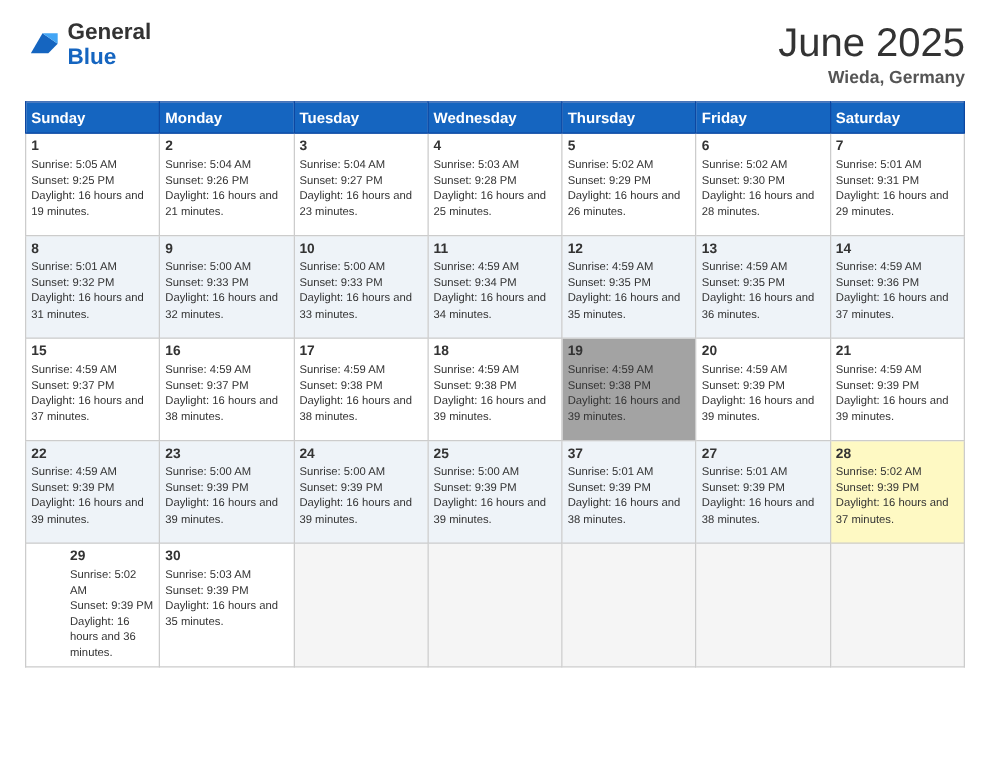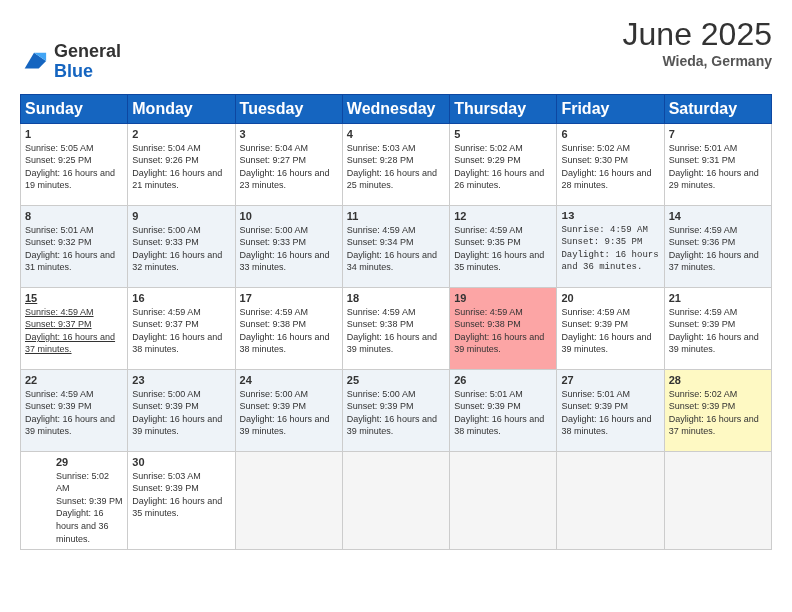--- a/index.html
+++ b/index.html
@@ -19,21 +19,20 @@
     .header {
       display: flex;
       justify-content: space-between;
       align-items: flex-start;
       margin-bottom: 12px;
     }
     .logo {
       display: flex;
       align-items: center;
       gap: 6px;
-      margin-top: 26px;
     }
     .logo-text {
       display: flex;
       flex-direction: column;
       line-height: 1.1;
     }
     .logo-general {
       font-size: 18px;
       font-weight: bold;
       color: #333;
@@ -61,21 +60,21 @@
       font-weight: bold;
     }
     .calendar {
       width: 100%;
       border-collapse: collapse;
       table-layout: fixed;
     }
     .calendar th {
       background: #1565c0;
       color: #fff;
-      font-size: 16px;
+      font-size: 12px;
       font-weight: bold;
       padding: 5px 4px;
       text-align: left;
       border: 1px solid #0d47a1;
     }
     .calendar td {
       border: 1px solid #ccc;
       vertical-align: top;
       padding: 4px 4px 4px 4px;
       font-size: 9.5px;
@@ -179,47 +178,47 @@
             <div class="day-info">Sunrise: 5:00 AM<br>Sunset: 9:33 PM<br>Daylight: 16 hours and 33 minutes.</div>
           </td>
           <td style="background: rgb(238, 243, 248);">
             <span class="day-num">11</span>
             <div class="day-info">Sunrise: 4:59 AM<br>Sunset: 9:34 PM<br>Daylight: 16 hours and 34 minutes.</div>
           </td>
           <td style="background: rgb(238, 243, 248);">
             <span class="day-num">12</span>
             <div class="day-info">Sunrise: 4:59 AM<br>Sunset: 9:35 PM<br>Daylight: 16 hours and 35 minutes.</div>
           </td>
-          <td style="background: rgb(238, 243, 248); font-family: Liberation Mono, monospace;">
+          <td style="background: rgb(238, 243, 248);">
             <span class="day-num">13</span>
             <div class="day-info">Sunrise: 4:59 AM<br>Sunset: 9:35 PM<br>Daylight: 16 hours and 36 minutes.</div>
           </td>
           <td style="background: rgb(238, 243, 248);">
             <span class="day-num">14</span>
             <div class="day-info">Sunrise: 4:59 AM<br>Sunset: 9:36 PM<br>Daylight: 16 hours and 37 minutes.</div>
           </td>
         </tr>
         <tr>
-          <td style="background: rgb(255, 255, 255); text-decoration: underline;">
+          <td style="background: rgb(255, 255, 255);">
             <span class="day-num">15</span>
             <div class="day-info">Sunrise: 4:59 AM<br>Sunset: 9:37 PM<br>Daylight: 16 hours and 37 minutes.</div>
           </td>
           <td style="background: rgb(255, 255, 255);">
             <span class="day-num">16</span>
             <div class="day-info">Sunrise: 4:59 AM<br>Sunset: 9:37 PM<br>Daylight: 16 hours and 38 minutes.</div>
           </td>
           <td style="background: rgb(255, 255, 255);">
             <span class="day-num">17</span>
             <div class="day-info">Sunrise: 4:59 AM<br>Sunset: 9:38 PM<br>Daylight: 16 hours and 38 minutes.</div>
           </td>
           <td style="background: rgb(255, 255, 255);">
             <span class="day-num">18</span>
             <div class="day-info">Sunrise: 4:59 AM<br>Sunset: 9:38 PM<br>Daylight: 16 hours and 39 minutes.</div>
           </td>
-          <td style="background: #fca5a5;">
+          <td style="background: #a3a3a3;">
             <span class="day-num">19</span>
             <div class="day-info">Sunrise: 4:59 AM<br>Sunset: 9:38 PM<br>Daylight: 16 hours and 39 minutes.</div>
           </td>
           <td style="background: rgb(255, 255, 255);">
             <span class="day-num">20</span>
             <div class="day-info">Sunrise: 4:59 AM<br>Sunset: 9:39 PM<br>Daylight: 16 hours and 39 minutes.</div>
           </td>
           <td style="background: rgb(255, 255, 255);">
             <span class="day-num">21</span>
             <div class="day-info">Sunrise: 4:59 AM<br>Sunset: 9:39 PM<br>Daylight: 16 hours and 39 minutes.</div>
@@ -236,21 +235,21 @@
           </td>
           <td style="background: rgb(238, 243, 248);">
             <span class="day-num">24</span>
             <div class="day-info">Sunrise: 5:00 AM<br>Sunset: 9:39 PM<br>Daylight: 16 hours and 39 minutes.</div>
           </td>
           <td style="background: rgb(238, 243, 248);">
             <span class="day-num">25</span>
             <div class="day-info">Sunrise: 5:00 AM<br>Sunset: 9:39 PM<br>Daylight: 16 hours and 39 minutes.</div>
           </td>
           <td style="background: rgb(238, 243, 248);">
-            <span class="day-num">26</span>
+            <span class="day-num">37</span>
             <div class="day-info">Sunrise: 5:01 AM<br>Sunset: 9:39 PM<br>Daylight: 16 hours and 38 minutes.</div>
           </td>
           <td style="background: rgb(238, 243, 248);">
             <span class="day-num">27</span>
             <div class="day-info">Sunrise: 5:01 AM<br>Sunset: 9:39 PM<br>Daylight: 16 hours and 38 minutes.</div>
           </td>
           <td style="background: #fef9c3; margin-left: 21px;">
             <span class="day-num">28</span>
             <div class="day-info">Sunrise: 5:02 AM<br>Sunset: 9:39 PM<br>Daylight: 16 hours and 37 minutes.</div>
           </td>

